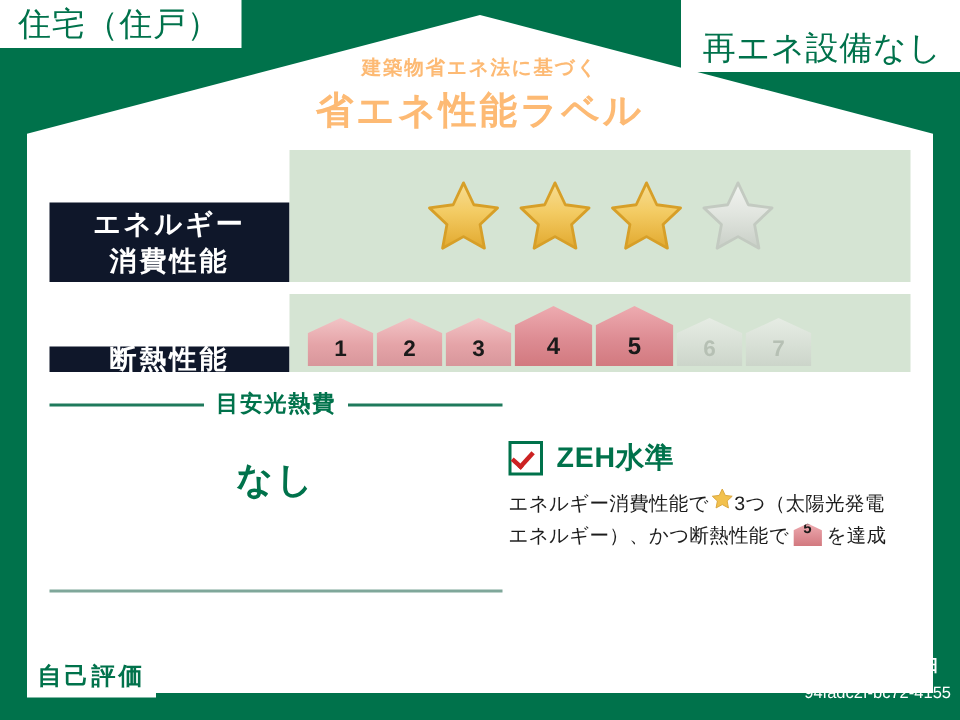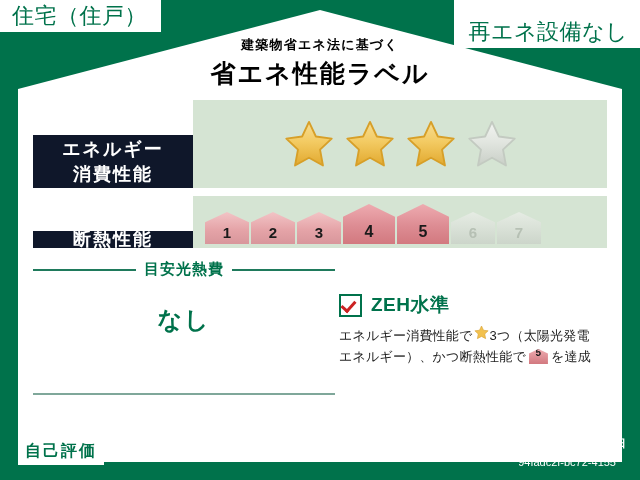--- a/index.html
+++ b/index.html
@@ -61,21 +61,21 @@
   }
 
   
   .title-block {
     position: absolute;
     left: 0;
     top: 36px;
     width: 640px;
     text-align: center;
     z-index: 5;
-    color: #000000;
+    color: #fdba74;
   }
   .title-sub {
     font-size: 13px;
     font-weight: bold;
     letter-spacing: 1.2px;
     margin-bottom: 3px;
   }
   .title-main {
     font-size: 25px;
     font-weight: bold;
@@ -264,21 +264,21 @@
   .eval-date {
     position: absolute;
     right: 14px; top: 6px;
     font-size: 11px;
     font-weight: bold;
     text-align: right;
     white-space: nowrap;
   }
   .eval-id {
     position: absolute;
-    right: 24px; top: 26px;
+    right: 6px; top: 26px;
     font-size: 11px;
     text-align: right;
     white-space: nowrap;
   }
 </style>
 </head>
 <body>
 
 <div id="label">
 

